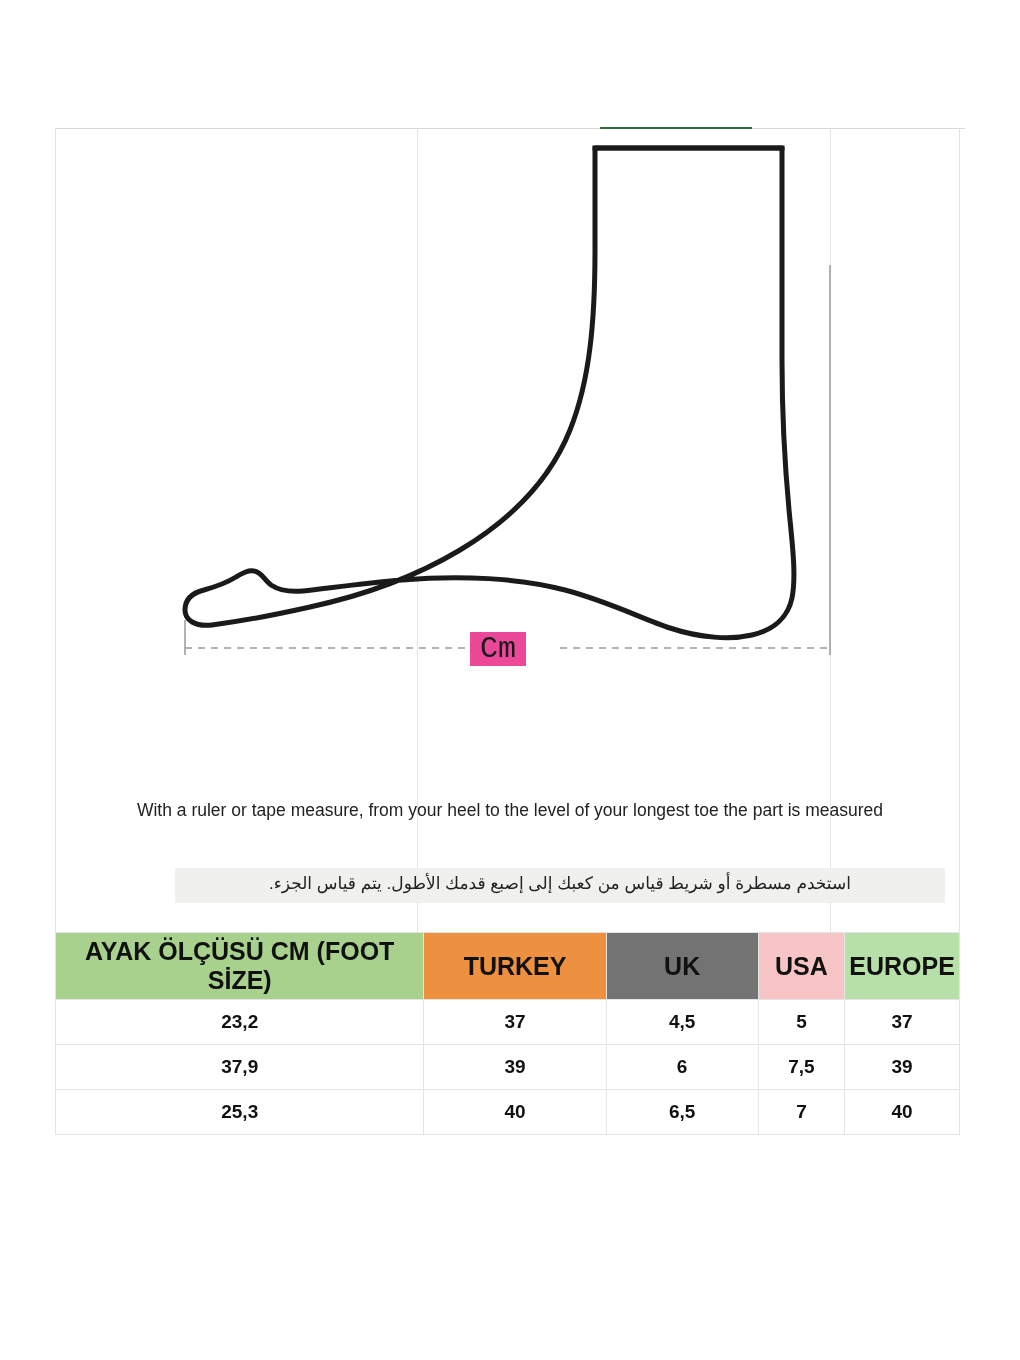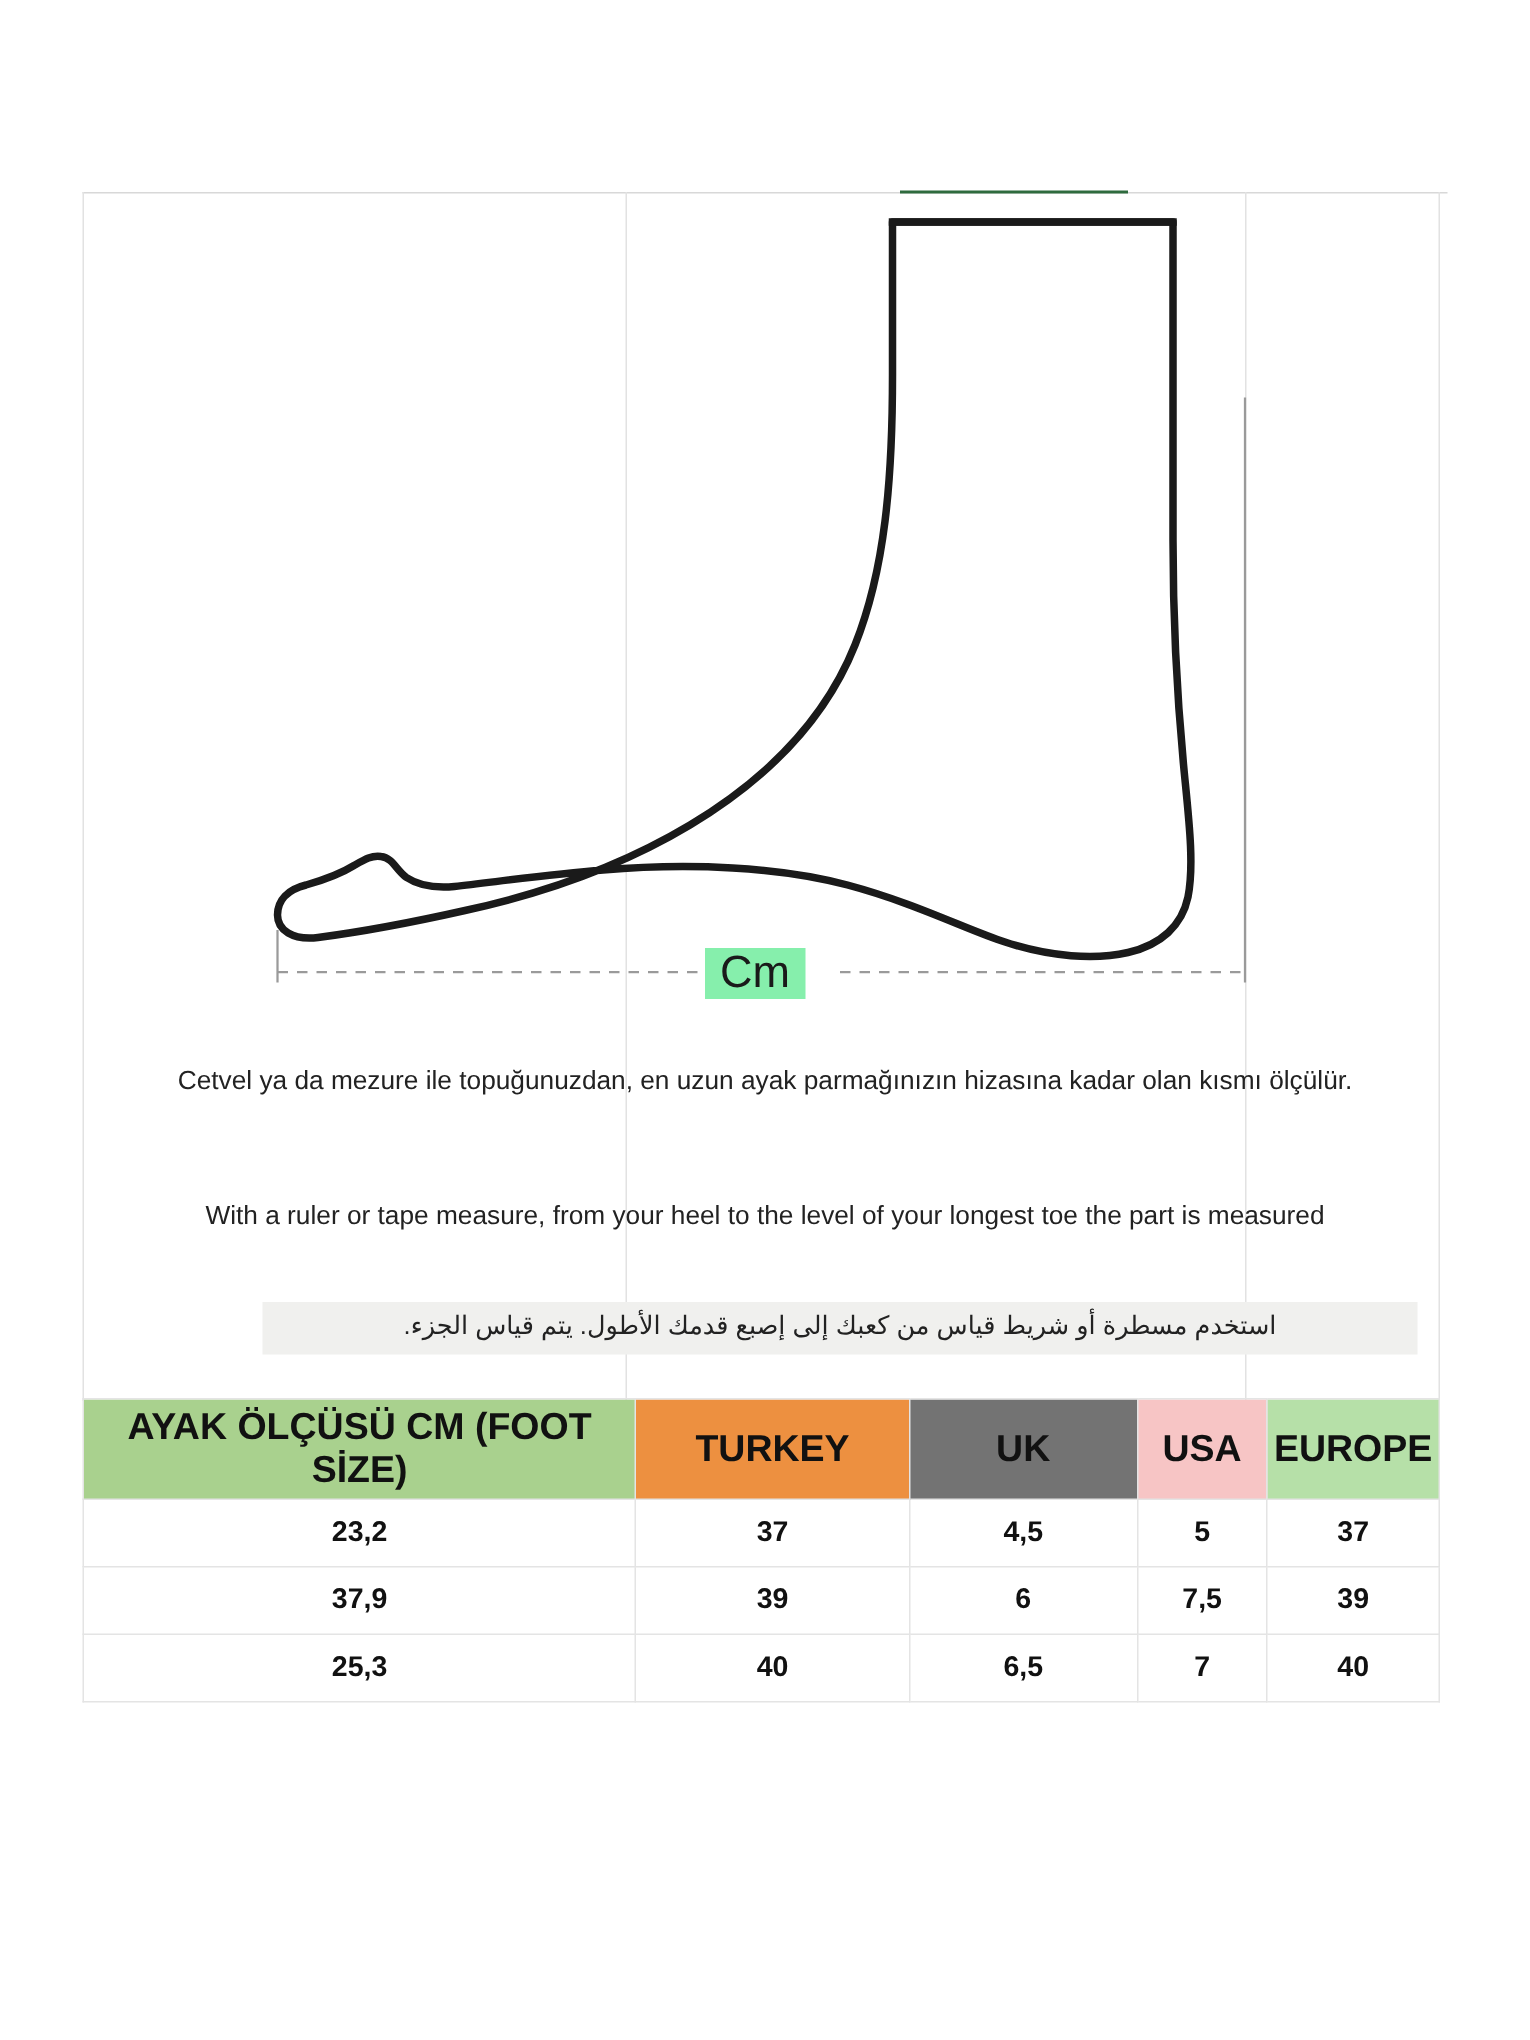--- a/index.html
+++ b/index.html
@@ -60,22 +60,22 @@
     height: 545px;
   }
   .foot-wrap svg { display: block; }
 
   .cm-label {
     position: absolute;
     left: 470px;
     top: 632px;
     font-size: 30px;
     color: #1a1a1a;
-    font-family: Liberation Sans, sans-serif;
-    background: #86efac;
+    font-family: Liberation Mono, monospace;
+    background: #ec4899;
     padding: 0 10px;
   }
 
   
   .desc {
     position: absolute;
     left: 60px;
     width: 900px;
     text-align: center;
     line-height: 1.45;
@@ -163,21 +163,20 @@
       <path d="M690 480 L690 525" stroke="#9a9a9a" stroke-width="1.5"></path>
       <path d="M45 518 L330 518" stroke="#9a9a9a" stroke-width="1.5" stroke-dasharray="7 6"></path>
       <path d="M420 518 L690 518" stroke="#9a9a9a" stroke-width="1.5" stroke-dasharray="7 6"></path>
 
       <path d="M690 135 L690 480" stroke="#9a9a9a" stroke-width="1.5" stroke-dasharray="0"></path>
     </svg>
   </div>
 
   <div class="cm-label">Cm</div>
 
-  <div class="desc tr">Cetvel ya da mezure ile topuğunuzdan, en uzun ayak parmağınızın hizasına kadar olan kısmı ölçülür.</div>
   <div class="desc en">With a ruler or tape measure, from your heel to the level of your longest toe the part is measured</div>
   <div class="desc ar">استخدم مسطرة أو شريط قياس من  كعبك إلى إصبع قدمك الأطول.  يتم قياس الجزء.</div>
 
   <table class="table">
     <thead>
       <tr>
         <th class="th-foot">AYAK ÖLÇÜSÜ CM (FOOT SİZE)</th>
         <th class="th-turkey">TURKEY</th>
         <th class="th-uk">UK</th>
         <th class="th-usa">USA</th>

